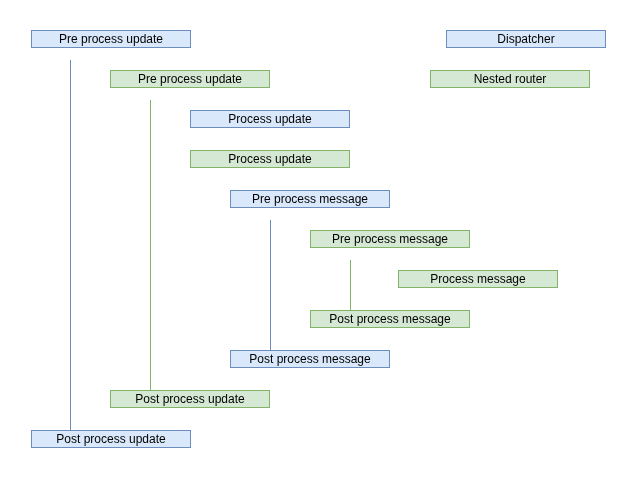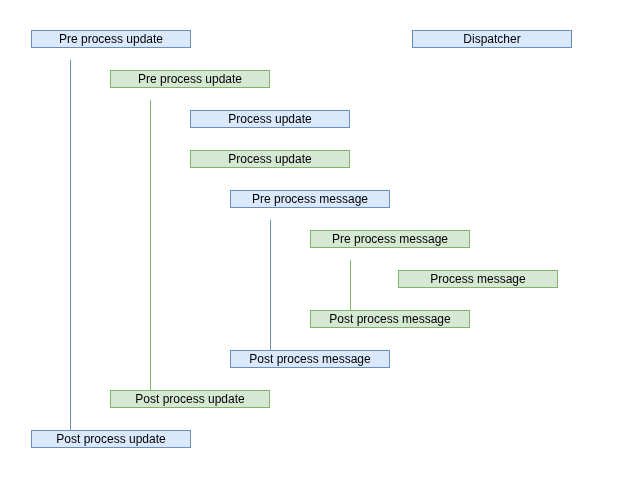--- a/index.html
+++ b/index.html
@@ -65,15 +65,16 @@
   <div class="node blue" style="left:190px; top:110px;">Process update</div>
   <div class="node green" style="left:190px; top:150px;">Process update</div>
   <div class="node blue" style="left:230px; top:190px;">Pre process message</div>
   <div class="node green" style="left:310px; top:230px;">Pre process message</div>
   <div class="node green" style="left:390px; top:270px;margin-left:8px;">Process message</div>
   <div class="node green" style="left:310px; top:310px;">Post process message</div>
   <div class="node blue" style="left:230px; top:350px;">Post process message</div>
   <div class="node green" style="left:110px; top:390px;">Post process update</div>
   <div class="node blue" style="left:31px;  top:430px;">Post process update</div>
 
-  <div class="node blue" style="left:412px; top:30px;">Dispatcher</div>
+  <div class="node blue" style="left:446px; top:30px;">Dispatcher</div>
+  <div class="node green" style="left:430px; top:70px;">Nested router</div>
 
 </div>
 
 </body></html>

